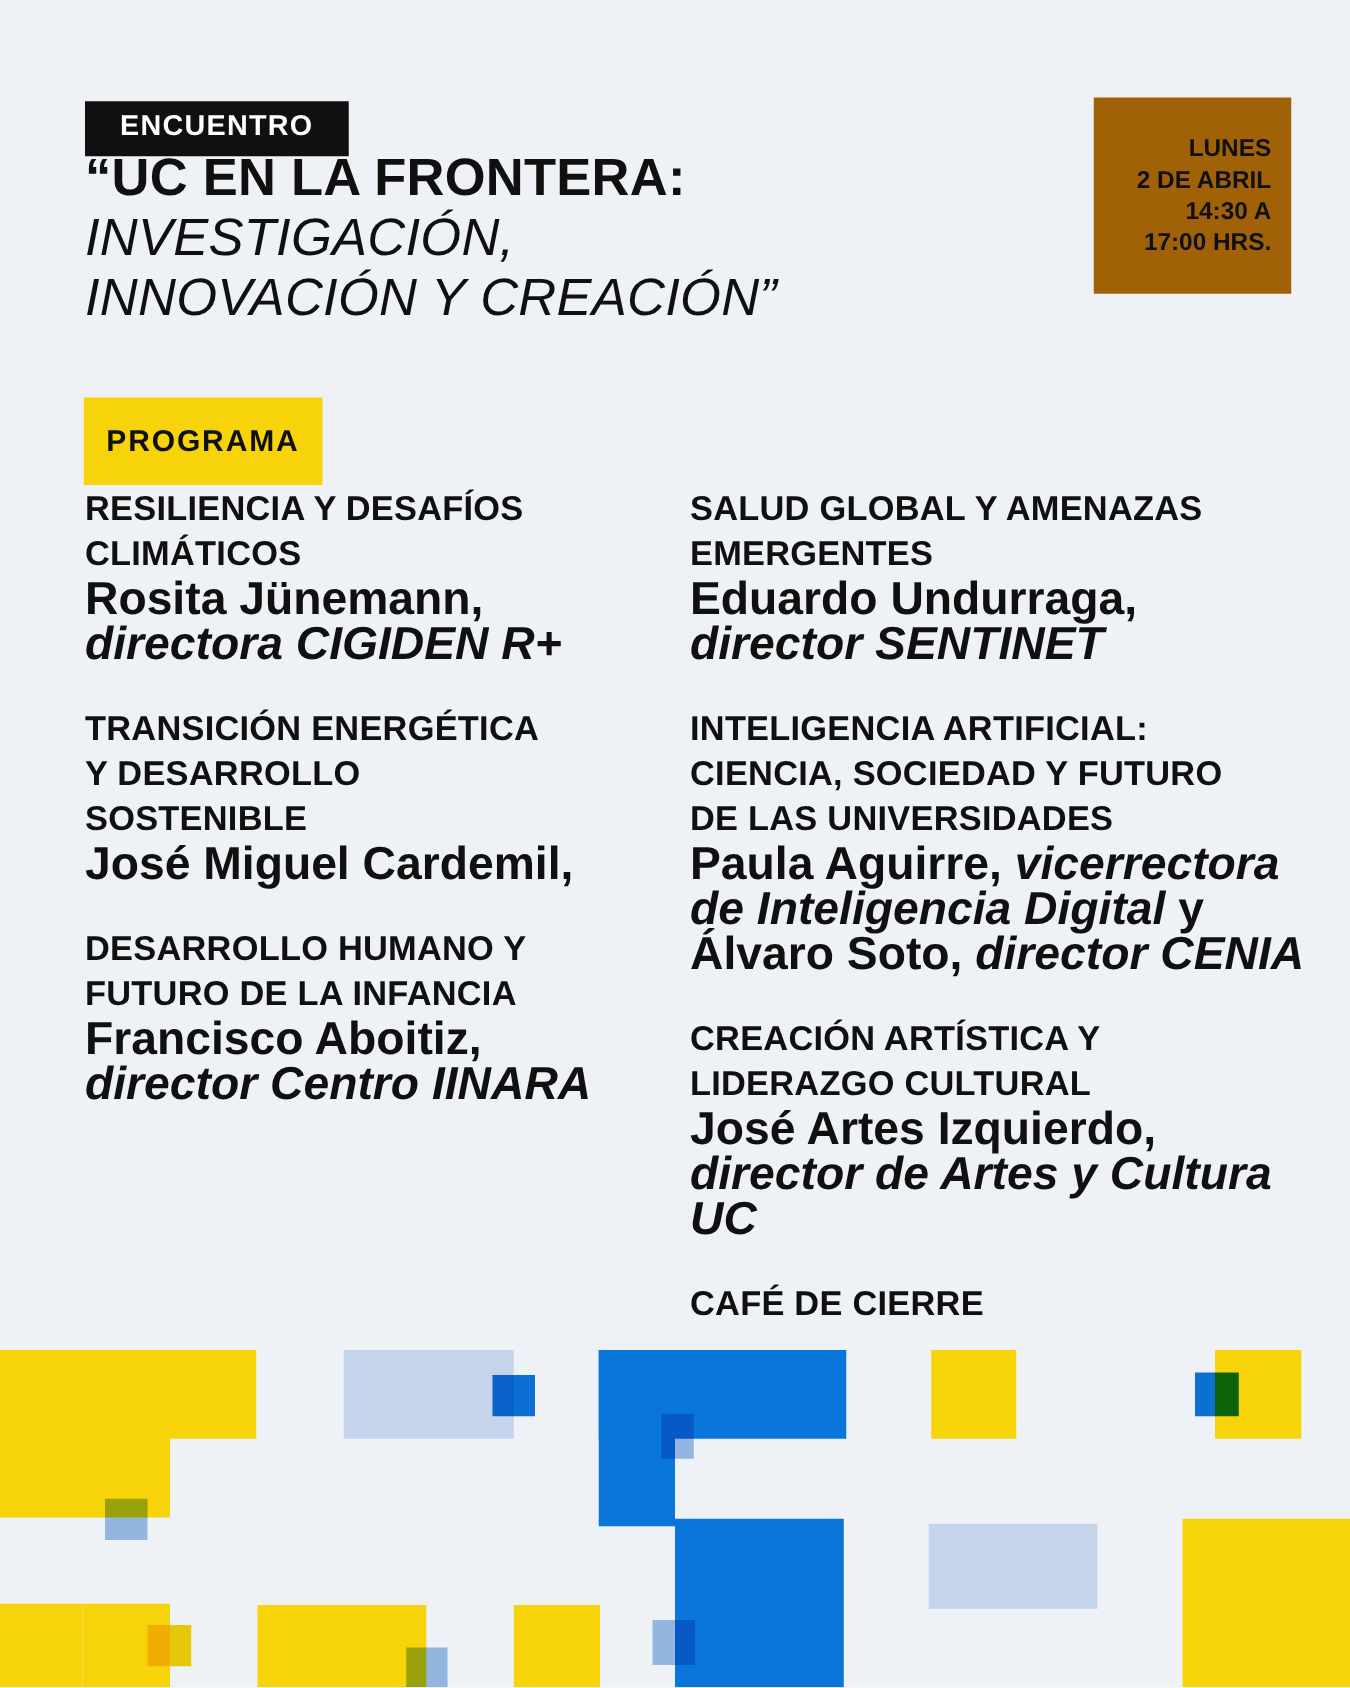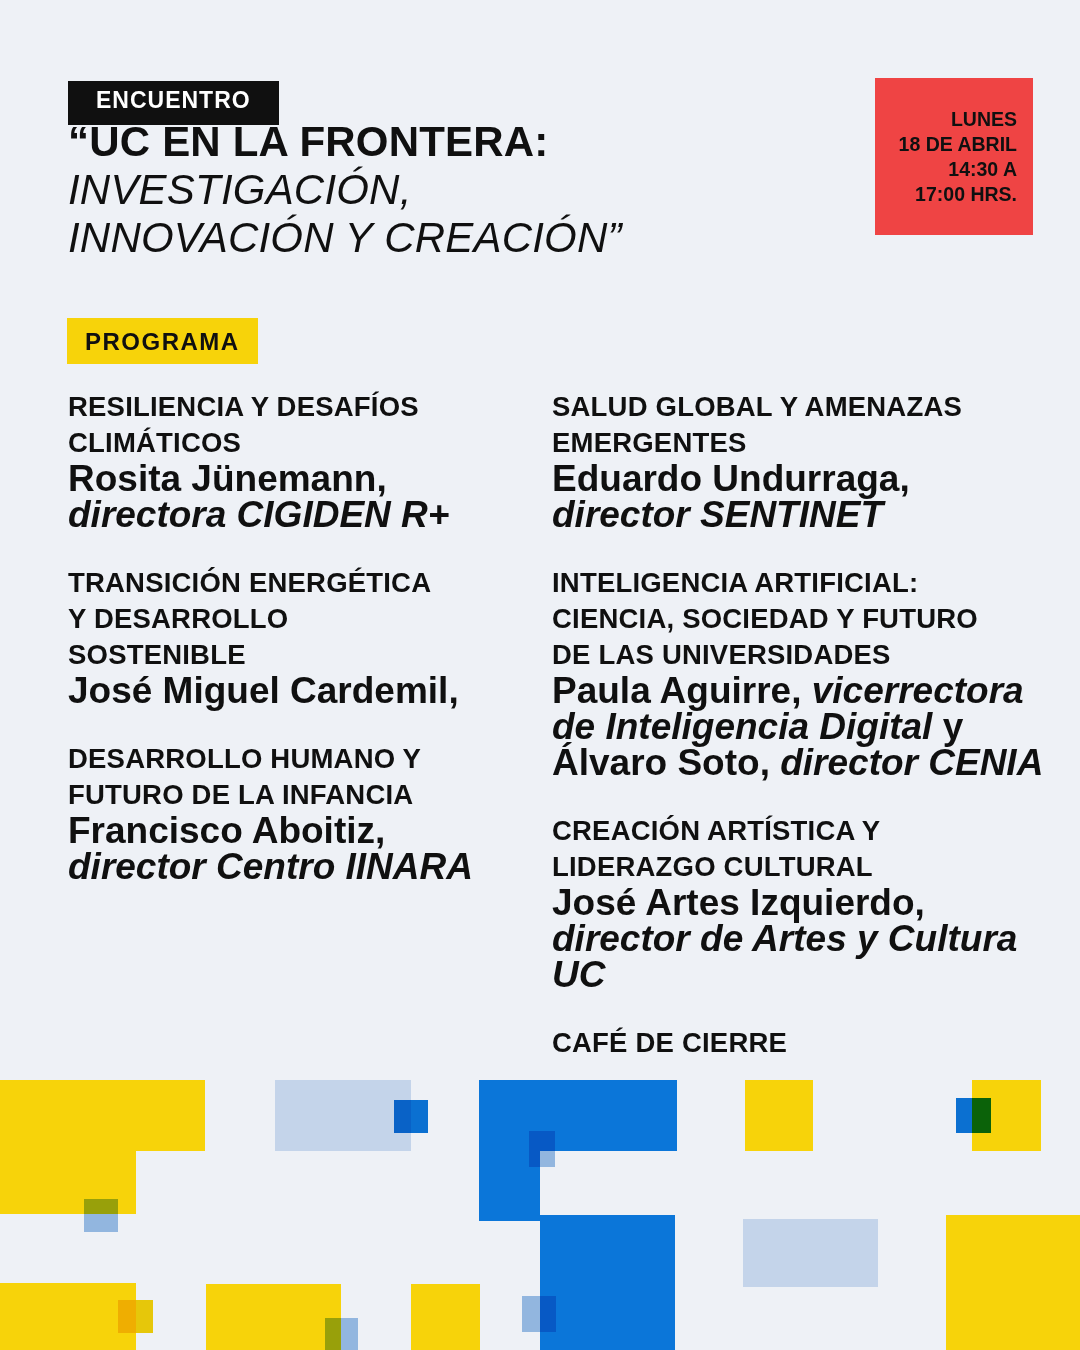--- a/index.html
+++ b/index.html
@@ -25,31 +25,31 @@
     position:absolute;left:68px;top:118px;
     font-size:42px;line-height:48px;letter-spacing:0.2px;
     color:#101010;
   }
   .title .t-strong{font-weight:700;}
   .title .t-med{font-weight:400;font-style:italic;}
   
   .date-box{
     position:absolute;left:875px;top:78px;
     width:158px;height:157px;
-    background:#ef4444;
+    background:#a16207;
     display:flex;align-items:center;justify-content:flex-end;
     box-sizing:border-box;padding-right:16px;
     text-align:right;
     font-size:19.5px;line-height:25px;font-weight:700;
   }
   
   .programa{
     position:absolute;left:67px;top:318px;
     height:38px;line-height:39px;
-    padding:4px 18px;
+    padding:16px 18px;
     background:#F7D30A;color:#101010;
     font-size:24px;font-weight:700;letter-spacing:1.5px;
     white-space:nowrap;
   }
   
   .col{position:absolute;top:389px;}
   .col-left{left:68px;width:460px;}
   .col-right{left:552px;width:520px;}
   .item{margin:0 0 32px 0;}
   .item h3{
@@ -98,21 +98,21 @@
 
   <div class="title">
     <span class="t-strong">“UC EN LA FRONTERA:</span><br>
     <span class="t-med">INVESTIGACIÓN,</span><br>
     <span class="t-med">INNOVACIÓN Y CREACIÓN”</span>
   </div>
 
   <div class="date-box">
     <div>
       <span>LUNES</span><br>
-      <span>18 DE ABRIL</span><br>
+      <span>2 DE ABRIL</span><br>
       <span>14:30 A</span><br>
       <span>17:00 HRS.</span>
     </div>
   </div>
 
   <div class="programa">PROGRAMA</div>
 
   <div class="col col-left">
       <div class="item">
         <h3>RESILIENCIA Y DESAFÍOS<br>CLIMÁTICOS</h3>

